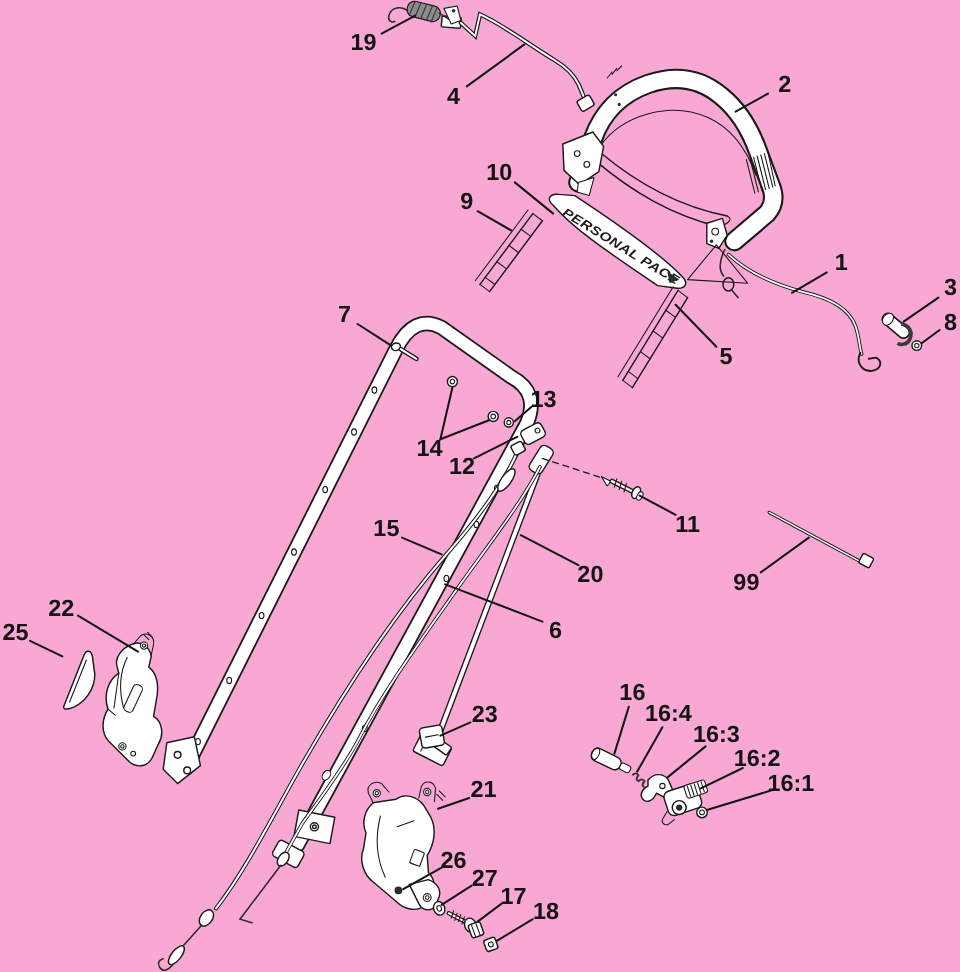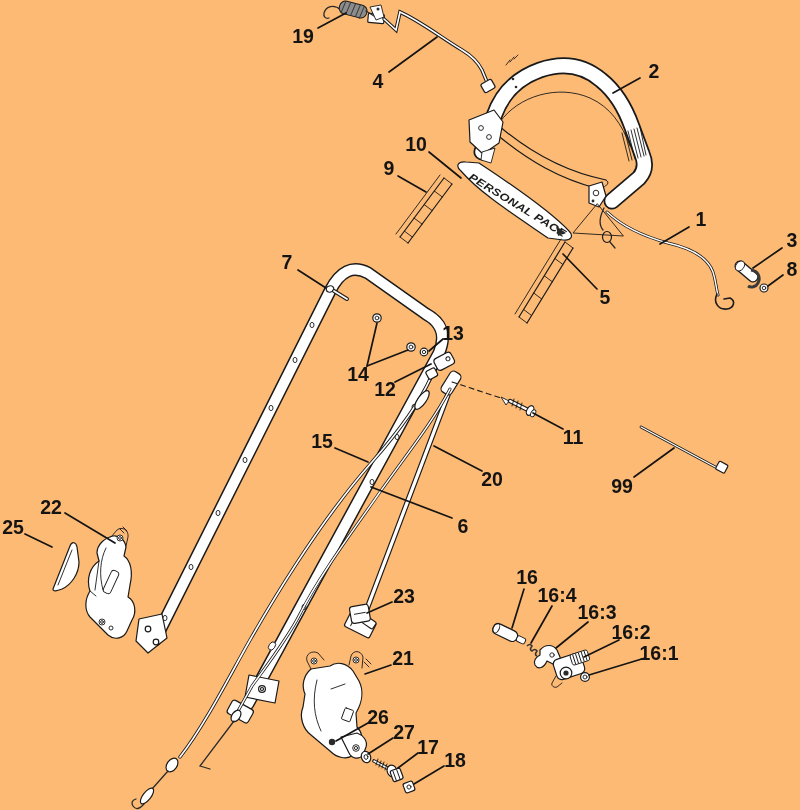--- a/index.html
+++ b/index.html
@@ -1,16 +1,16 @@
 <!DOCTYPE html>
 <html><head>
 <meta charset="utf-8">
 <style>
   html,body{margin:0;padding:0;background:#fff;}
-  .stage{position:relative;width:800px;height:810px;background:#fdba74;overflow:hidden;}
+  .stage{position:relative;width:800px;height:810px;background:#f9a8d4;overflow:hidden;}
   svg{display:block;}
   .ln{stroke:#1a1a1a;fill:none;stroke-width:1.2;stroke-linecap:round;stroke-linejoin:round;}
   .fw{fill:#ffffff;stroke:#1a1a1a;stroke-width:1.2;stroke-linejoin:round;}
   .thin{stroke-width:0.9;}
   .tube-o{stroke:#1a1a1a;fill:none;stroke-width:13;stroke-linecap:round;stroke-linejoin:round;}
   .tube-i{stroke:#ffffff;fill:none;stroke-width:10;stroke-linecap:round;stroke-linejoin:round;}
   .bail-o{stroke:#1a1a1a;fill:none;stroke-width:17;stroke-linecap:round;stroke-linejoin:round;}
   .bail-i{stroke:#ffffff;fill:none;stroke-width:13.5;stroke-linecap:round;stroke-linejoin:round;}
   .rod-o{stroke:#1a1a1a;stroke-width:5.5;stroke-linecap:round;}
   .rod-i{stroke:#ffffff;stroke-width:3.2;stroke-linecap:round;}

